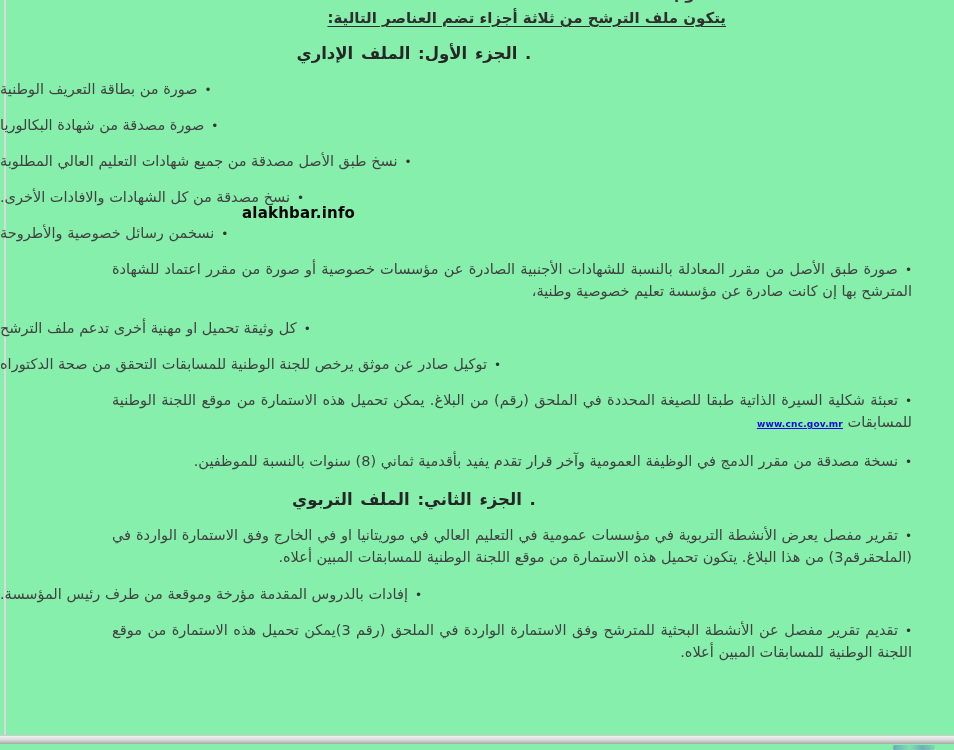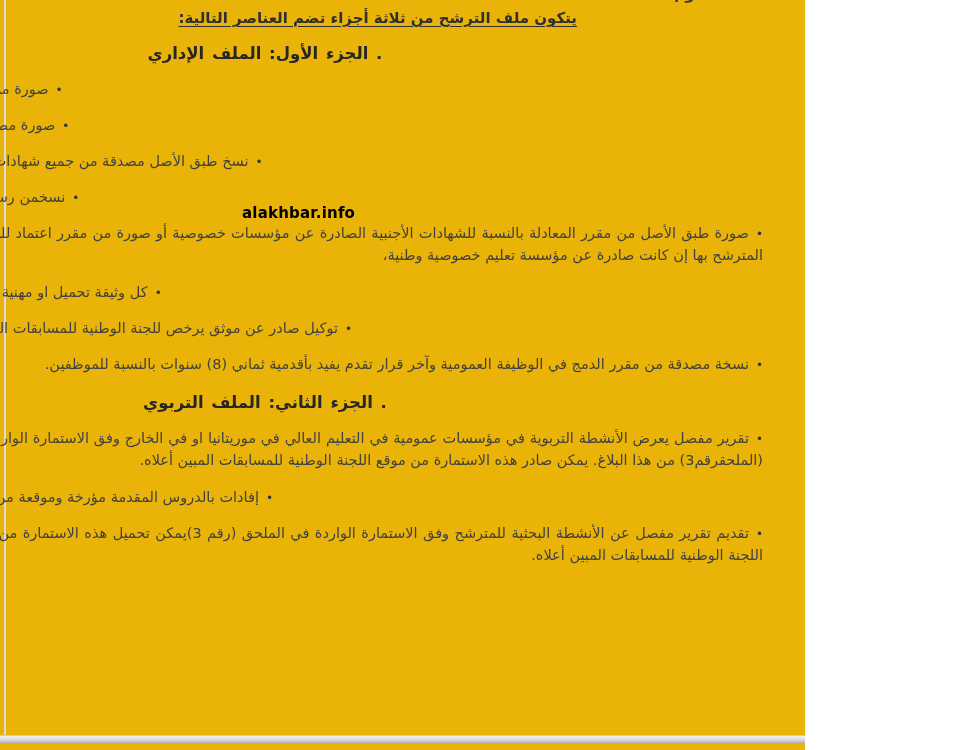--- a/index.html
+++ b/index.html
@@ -1,17 +1,17 @@
 <!DOCTYPE html>
 <html lang="ar"><head>
 <meta charset="utf-8">
 <style>
   html,body{margin:0;padding:0;background:#ffffff;}
   .page{
-    position:relative;width:805px;height:750px;background:#eab308;overflow:hidden;
+    position:relative;width:954px;height:750px;background:#86efac;overflow:hidden;
     font-family:"DejaVu Sans",sans-serif;direction:rtl;
   }
   .left-rule{position:absolute;left:4px;top:0;width:2px;height:744px;background:#dadada;}
   .top-clip{position:absolute;top:0;left:505px;width:200px;height:5px;overflow:hidden;direction:rtl;}
   .top-clip span{position:absolute;top:-15px;right:0;font-weight:bold;font-size:15px;color:#3a3a3a;white-space:nowrap;}
   .content{position:absolute;top:0;right:0;width:954px;}
   .block{color:#414141;font-size:14.5px;line-height:21px;}
   .intro{
     font-weight:bold;color:#2f2f2f;font-size:15px;
     text-decoration:underline;text-underline-offset:3px;
@@ -48,27 +48,29 @@
   <div class="top-clip">
     <span>ــوم</span>
   </div>
 
   <div class="content" id="content">
       <div class="block intro"><span>يتكون ملف الترشح من ثلاثة أجزاء تضم العناصر التالية:</span></div>
       <div class="block heading"><span>. الجزء الأول: الملف الإداري</span></div>
       <div class="block bullet inset"><span class="dot">•</span><span>صورة من بطاقة التعريف الوطنية</span></div>
       <div class="block bullet inset"><span class="dot">•</span><span>صورة مصدقة من شهادة البكالوريا</span></div>
       <div class="block bullet inset"><span class="dot">•</span><span>نسخ طبق الأصل مصدقة من جميع شهادات التعليم العالي المطلوبة</span></div>
+      <div class="block bullet inset"><span class="dot">•</span><span>نسخ مصدقة من كل الشهادات والافادات الأخرى.</span></div>
       <div class="block bullet inset"><span class="dot">•</span><span>نسخمن رسائل خصوصية والأطروحة</span></div>
       <div class="block bullet full"><span class="dot">•</span><span>صورة طبق الأصل من مقرر المعادلة بالنسبة للشهادات الأجنبية الصادرة عن مؤسسات خصوصية أو صورة من مقرر اعتماد للشهادة المترشح بها إن كانت صادرة عن مؤسسة تعليم خصوصية وطنية،</span></div>
       <div class="block bullet inset"><span class="dot">•</span><span>كل وثيقة تحميل او مهنية أخرى تدعم ملف الترشح</span></div>
       <div class="block bullet inset"><span class="dot">•</span><span>توكيل صادر عن موثق يرخص للجنة الوطنية للمسابقات التحقق من صحة الدكتوراه</span></div>
+      <div class="block bullet full"><span class="dot">•</span><span>تعبئة شكلية السيرة الذاتية طبقا للصيغة المحددة في الملحق (رقم) من البلاغ. يمكن تحميل هذه الاستمارة من موقع اللجنة الوطنية للمسابقات</span> <a class="lnk" href="#">www.cnc.gov.mr</a></div>
       <div class="block bullet full"><span class="dot">•</span><span>نسخة مصدقة من مقرر الدمج في الوظيفة العمومية وآخر قرار تقدم يفيد بأقدمية ثماني (8) سنوات بالنسبة للموظفين.</span></div>
       <div class="block heading"><span>. الجزء الثاني: الملف التربوي</span></div>
-      <div class="block bullet full"><span class="dot">•</span><span>تقرير مفصل يعرض الأنشطة التربوية في مؤسسات عمومية في التعليم العالي في موريتانيا او في الخارج وفق الاستمارة الواردة في (الملحقرقم3) من هذا البلاغ. يمكن صادر هذه الاستمارة من موقع اللجنة الوطنية للمسابقات المبين أعلاه.</span></div>
+      <div class="block bullet full"><span class="dot">•</span><span>تقرير مفصل يعرض الأنشطة التربوية في مؤسسات عمومية في التعليم العالي في موريتانيا او في الخارج وفق الاستمارة الواردة في (الملحقرقم3) من هذا البلاغ. يتكون تحميل هذه الاستمارة من موقع اللجنة الوطنية للمسابقات المبين أعلاه.</span></div>
       <div class="block bullet inset"><span class="dot">•</span><span>إفادات بالدروس المقدمة مؤرخة وموقعة من طرف رئيس المؤسسة.</span></div>
       <div class="block bullet full"><span class="dot">•</span><span>تقديم تقرير مفصل عن الأنشطة البحثية للمترشح وفق الاستمارة الواردة في الملحق (رقم 3)يمكن تحميل هذه الاستمارة من موقع اللجنة الوطنية للمسابقات المبين أعلاه.</span></div>
     </div>
 
   <div class="watermark">alakhbar.info</div>
 
   <div class="hbar"></div>
   <div class="corner-frag"></div>
 </div>
 

